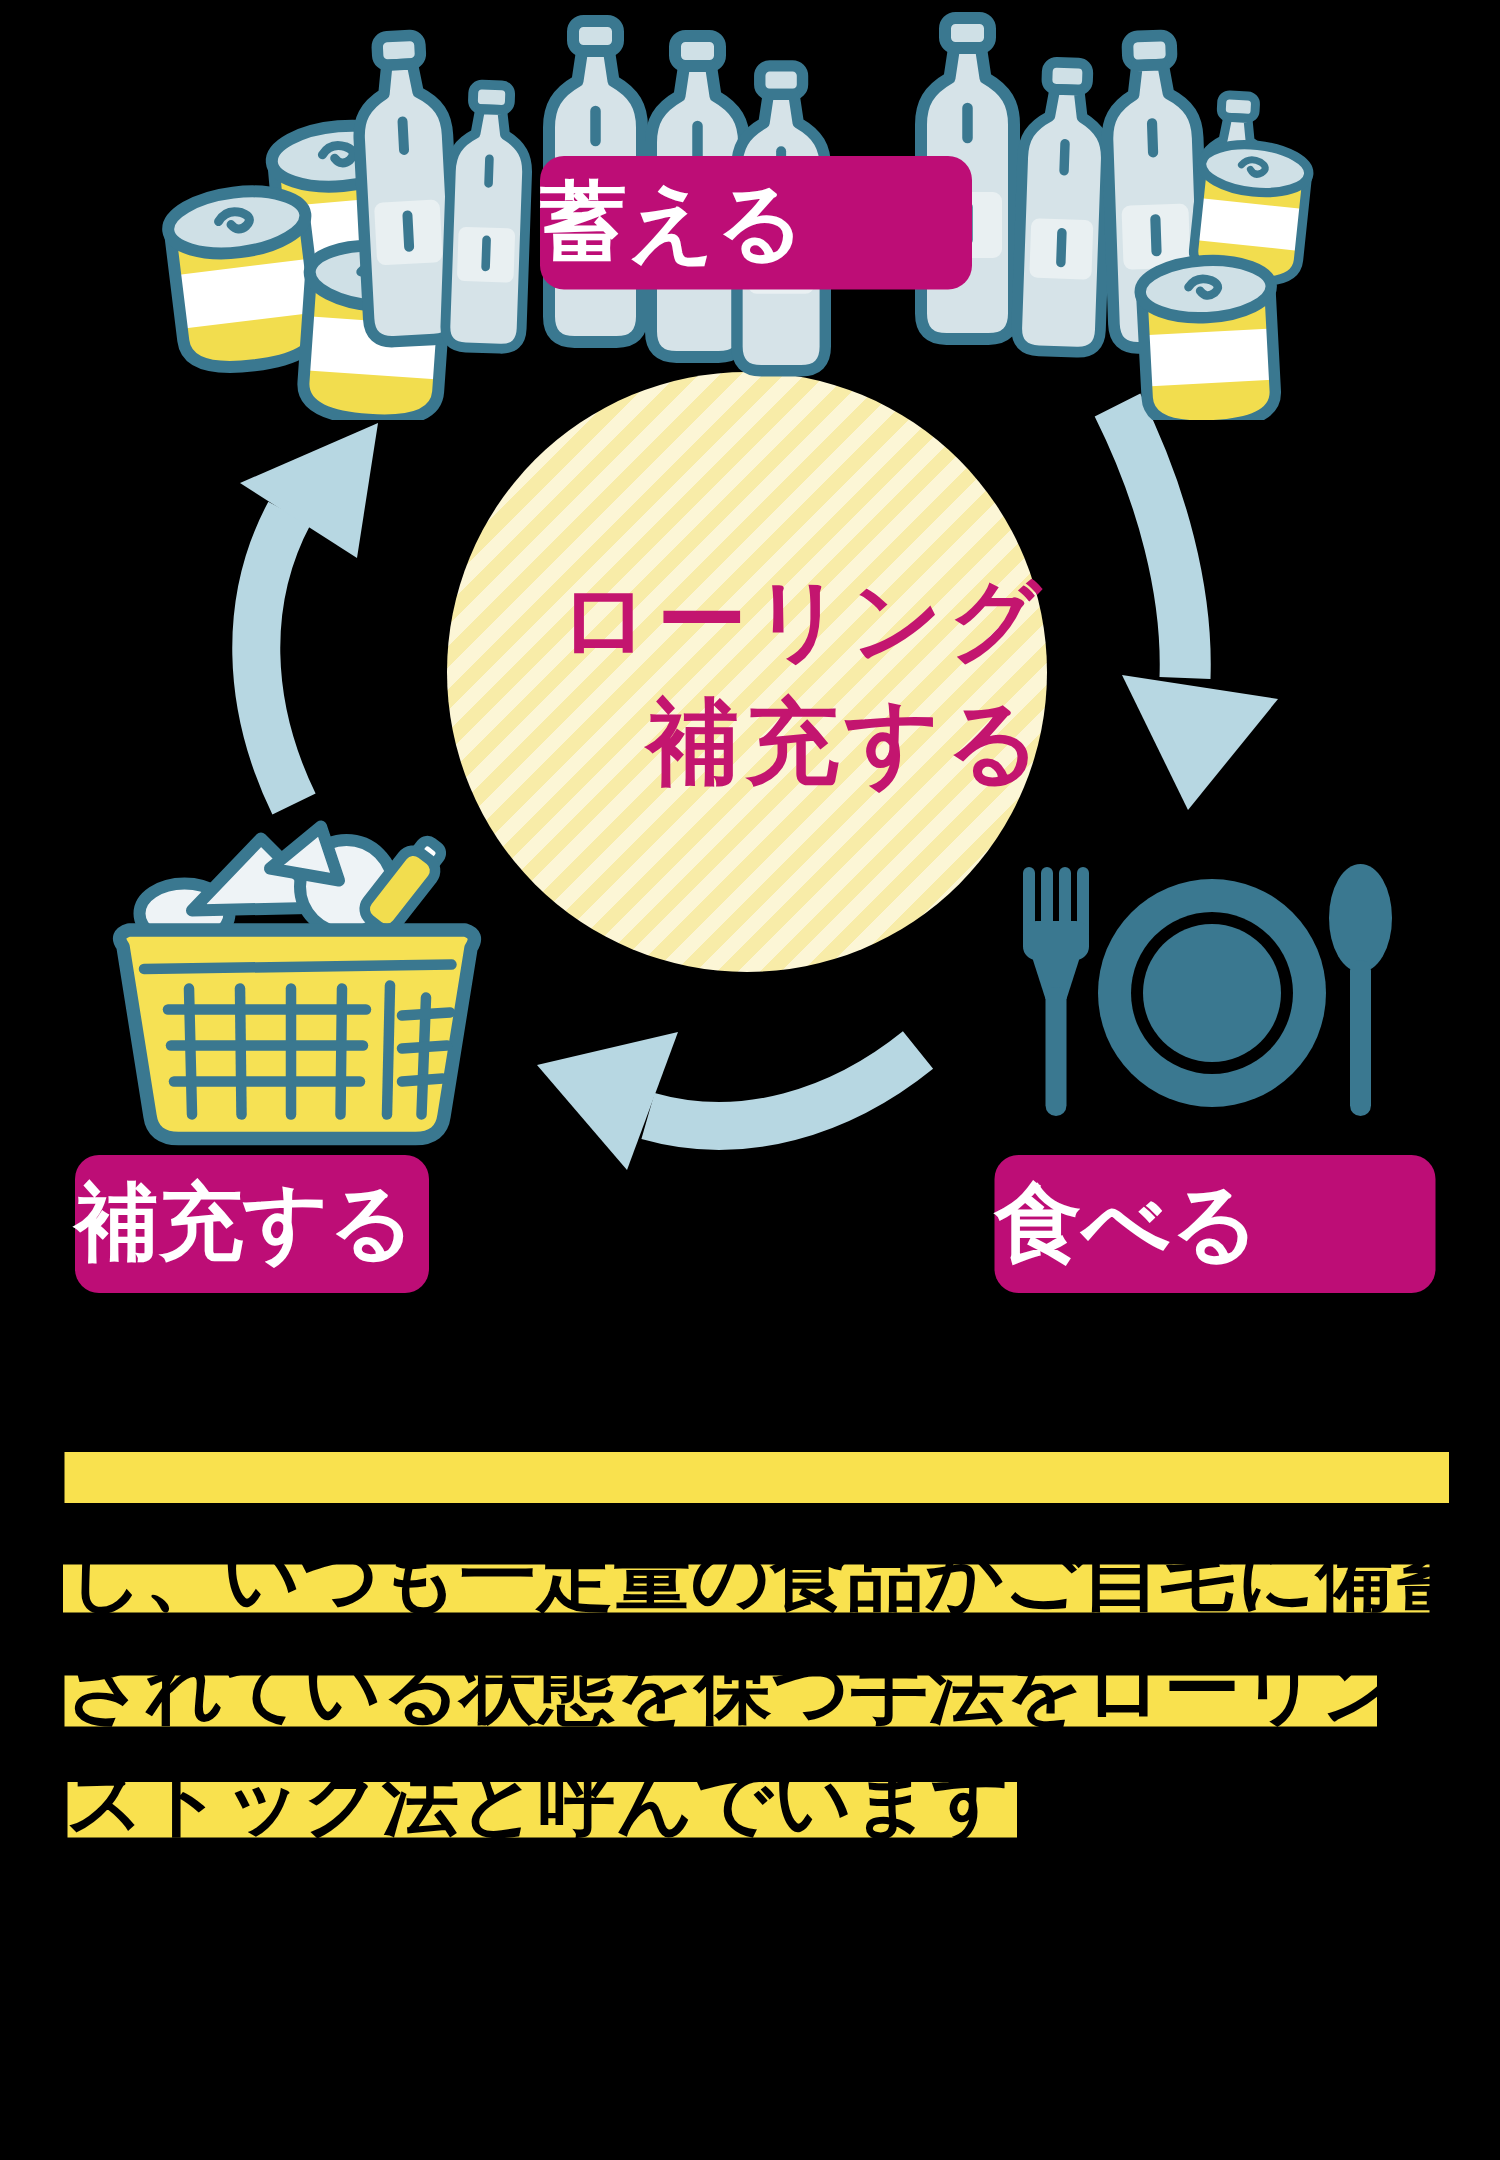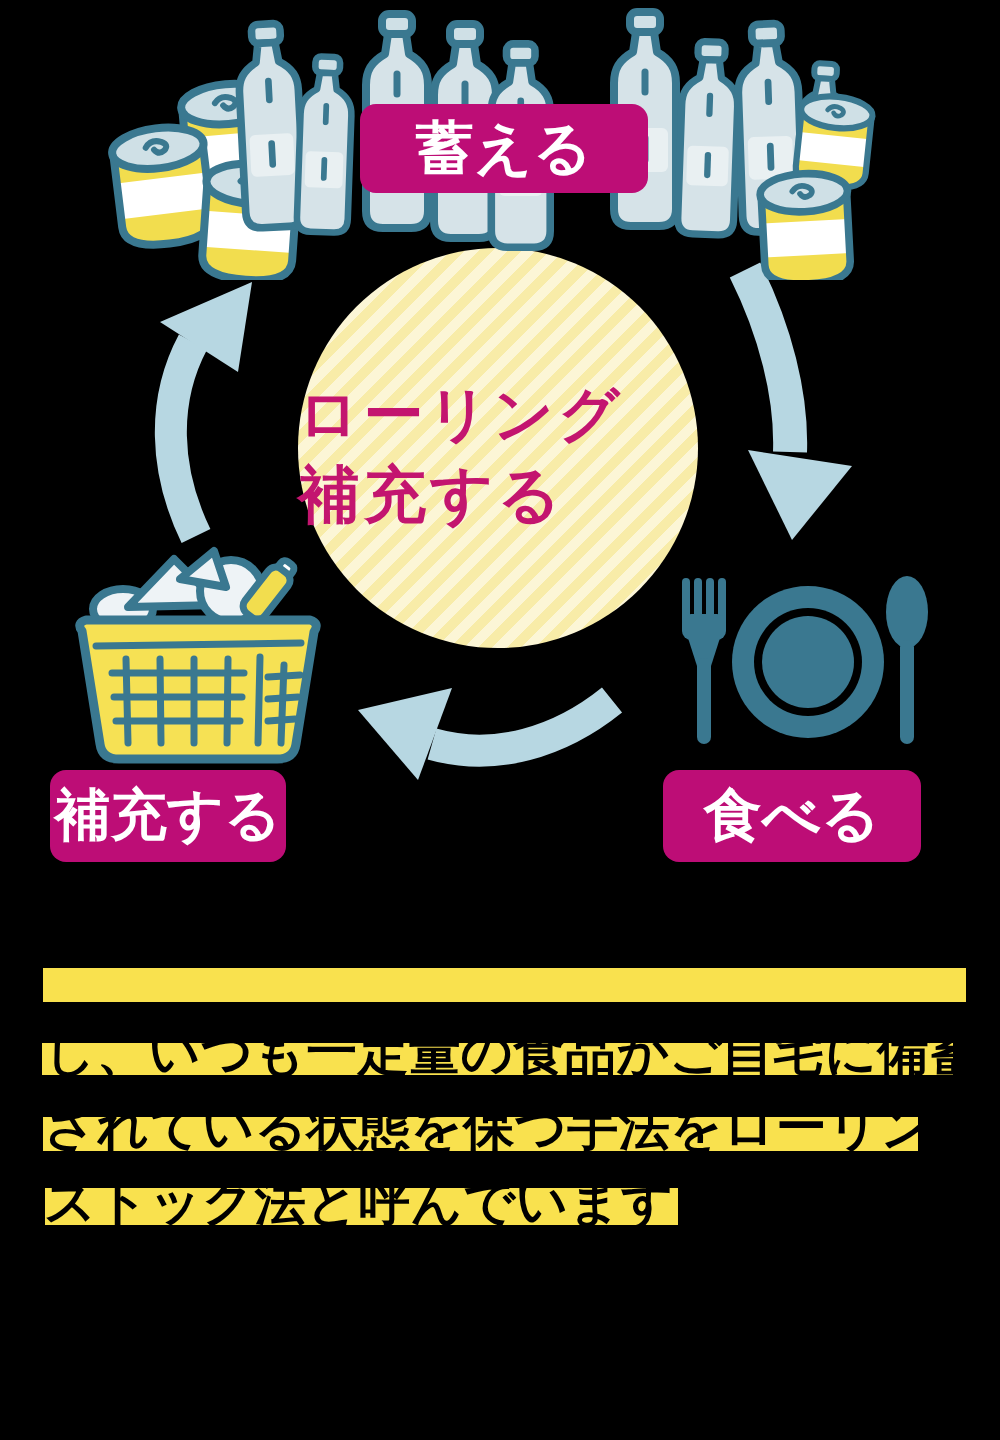--- a/index.html
+++ b/index.html
@@ -2,29 +2,29 @@
 <html><head>
 <meta charset="utf-8">
 <style>
   html,body{margin:0;padding:0;background:#000;}
   .canvas{position:relative;width:1000px;height:1440px;background:#000;overflow:hidden;
           font-family:"DejaVu Sans",sans-serif;}
   .abs{position:absolute;}
   
   .circle{left:298px;top:248px;width:400px;height:400px;border-radius:50%;z-index:1;
     background:repeating-linear-gradient(135deg,#fcf6d6 0 10px,#f8eca8 10px 20px);}
-  .title-line{left:298px;width:400px;text-align:left;color:#c3156f;font-weight:bold;
+  .title-line{left:298px;width:400px;text-align:right;color:#c3156f;font-weight:bold;
     z-index:3;white-space:nowrap;letter-spacing:4px;}
   .t1{top:384px;font-size:60px;line-height:60px;}
   .t2{top:464px;font-size:62px;line-height:62px;}
   
   .badge{background:#bd0d76;border-radius:16px;color:#fff;font-weight:bold;z-index:5;
-    display:flex;align-items:center;justify-content:center;white-space:nowrap;}
+    display:flex;align-items:center;white-space:nowrap;}
   .badge-store{left:360px;top:104px;width:288px;height:89px;font-size:58px;}
-  .badge-eat{left:663px;top:770px;width:258px;height:92px;font-size:58px;}
+  .badge-eat{left:663px;top:770px;width:294px;height:92px;font-size:58px;}
   .badge-refill{left:50px;top:770px;width:236px;height:92px;font-size:56px;}
   .art{z-index:2;}
   .arrows{left:0;top:0;width:1000px;height:900px;z-index:1;}
   
   .hl{background:#f9e14e;z-index:1;}
   .hl1{left:43px;top:968px;width:923px;height:34px;}
   .hl3{left:43px;top:1117px;width:875px;height:34px;}
   .hl4{left:45px;top:1188px;width:633px;height:37px;}
   .dline{left:44px;color:#000;font-size:51px;line-height:51px;font-weight:bold;
     white-space:nowrap;z-index:2;letter-spacing:0.5px;}

